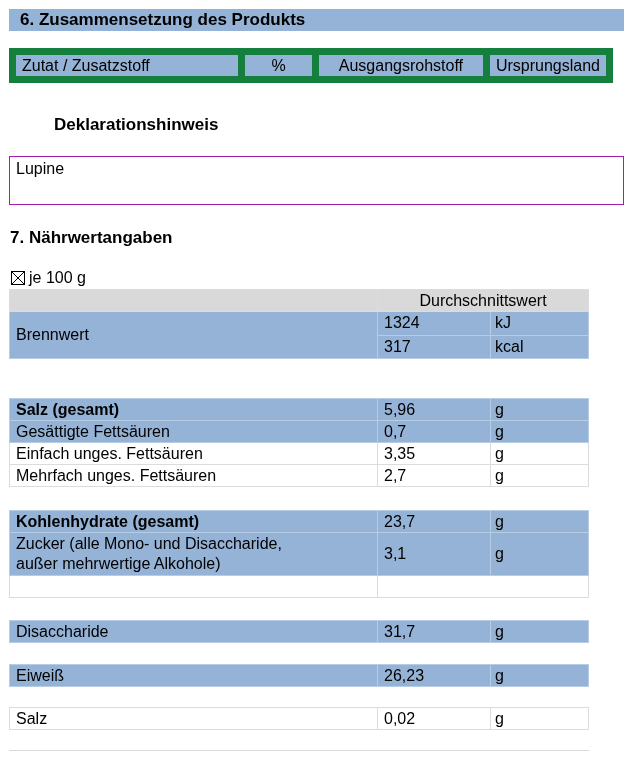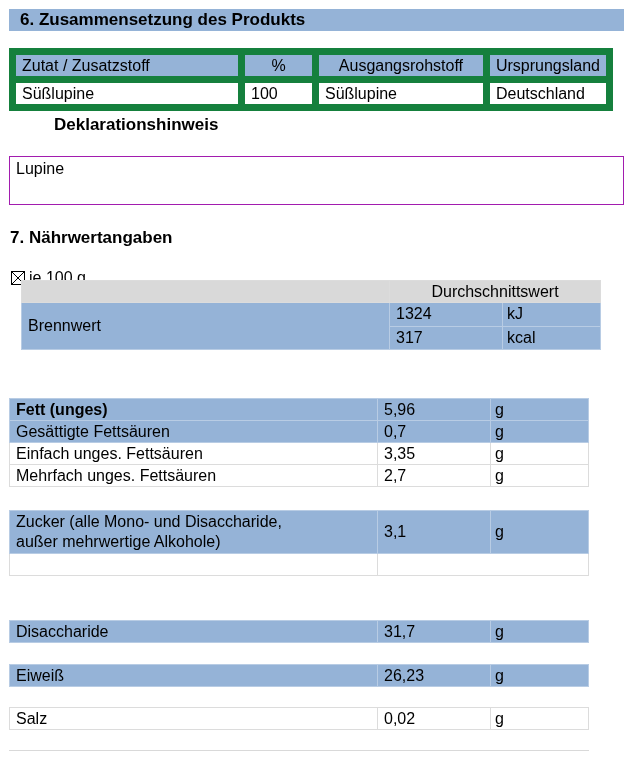--- a/index.html
+++ b/index.html
@@ -52,67 +52,61 @@
 <div class="abs section-bar">6. Zusammensetzung des Produkts</div>
 
 <table class="abs comp">
   <tbody>
       <tr class="head">
     <td style="width:215px">Zutat / Zusatzstoff</td>
     <td class="c" style="width:56px">%</td>
     <td class="c" style="width:153px">Ausgangsrohstoff</td>
     <td class="c">Ursprungsland</td>
   </tr>
-  <tr>
-    <td>Süßlupine</td>
-    <td>100</td>
-    <td>Süßlupine</td>
-    <td>Deutschland</td>
-  </tr>
 </tbody>
   </table>
 
 <div class="abs h2" style="left:14px; top:115px;margin-left:40px;">Deklarationshinweis</div>
 <div class="abs decl-box">
   <span>Lupine</span>
 </div>
 
 <div class="abs h2" style="left:10px; top:228px;">7. Nährwertangaben</div>
 
 <div class="abs" style="left:11px; top:269px; font-size:16px;">
   <span class="cb">
     <svg width="12" height="12" viewBox="0 0 12 12">
         <line x1="0" y1="0" x2="12" y2="12" stroke="#000" stroke-width="1"></line>
         <line x1="12" y1="0" x2="0" y2="12" stroke="#000" stroke-width="1"></line>
       </svg>
   </span><span>je 100 g</span>
 </div>
 
-<table class="abs ntab" style="top:280px;margin-left:12px;">
+<table class="abs ntab" style="top:289px;">
   <tbody>
       <tr class="gray">
     <td class="lbl"></td>
     <td colspan="2" style="text-align:center">Durchschnittswert</td>
   </tr>
   <tr class="blue">
     <td class="lbl" rowspan="2" style="height:46px">Brennwert</td>
     <td class="val" style="height:22px">1324</td>
     <td class="unit">kJ</td>
   </tr>
   <tr class="blue">
     <td class="val" style="height:22px">317</td>
     <td class="unit">kcal</td>
   </tr>
 </tbody>
   </table>
 
 <table class="abs ntab" style="top:398px;">
   <tbody>
       <tr class="blue">
-    <td class="lbl b">Fett (unges)</td>
+    <td class="lbl b">Salz (gesamt)</td>
     <td class="val">5,96</td>
     <td class="unit">g</td>
   </tr>
   <tr class="blue">
     <td class="lbl">Gesättigte Fettsäuren</td>
     <td class="val">0,7</td>
     <td class="unit">g</td>
   </tr>
   <tr>
     <td class="lbl">Einfach unges. Fettsäuren</td>
@@ -122,20 +116,25 @@
   <tr>
     <td class="lbl">Mehrfach unges. Fettsäuren</td>
     <td class="val">2,7</td>
     <td class="unit">g</td>
   </tr>
 </tbody>
   </table>
 
 <table class="abs ntab" style="top:510px;">
   <tbody>
+      <tr class="blue">
+    <td class="lbl b">Kohlenhydrate (gesamt)</td>
+    <td class="val">23,7</td>
+    <td class="unit">g</td>
+  </tr>
   <tr class="blue">
     <td class="lbl" style="height:42px; line-height:20px;">
       <div>Zucker (alle Mono- und Disaccharide,</div>
       <div>außer mehrwertige Alkohole)</div>
     </td>
     <td class="val">3,1</td>
     <td class="unit">g</td>
   </tr>
   <tr>
     <td class="lbl"></td>

